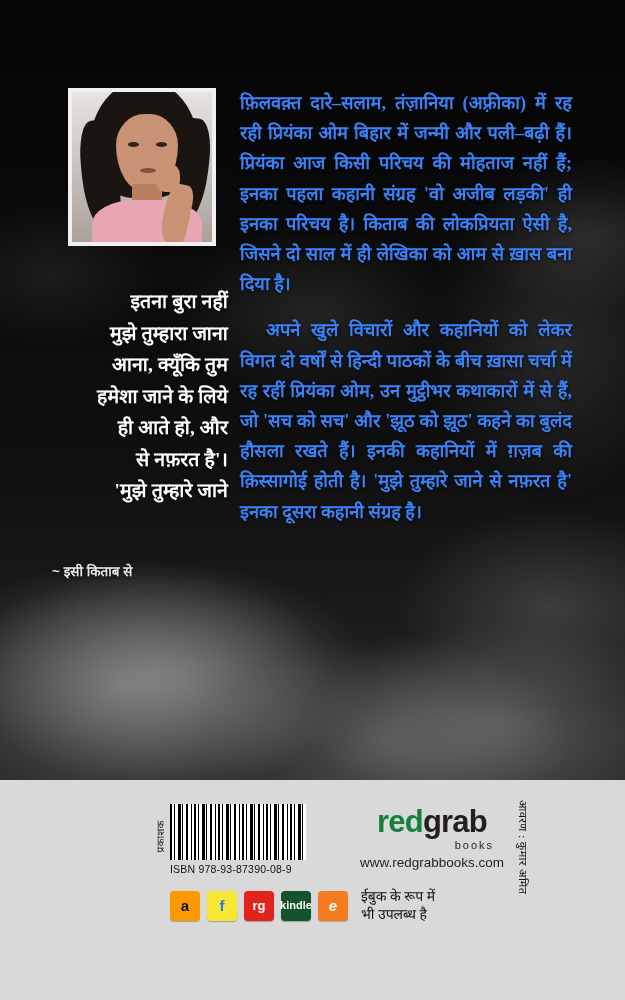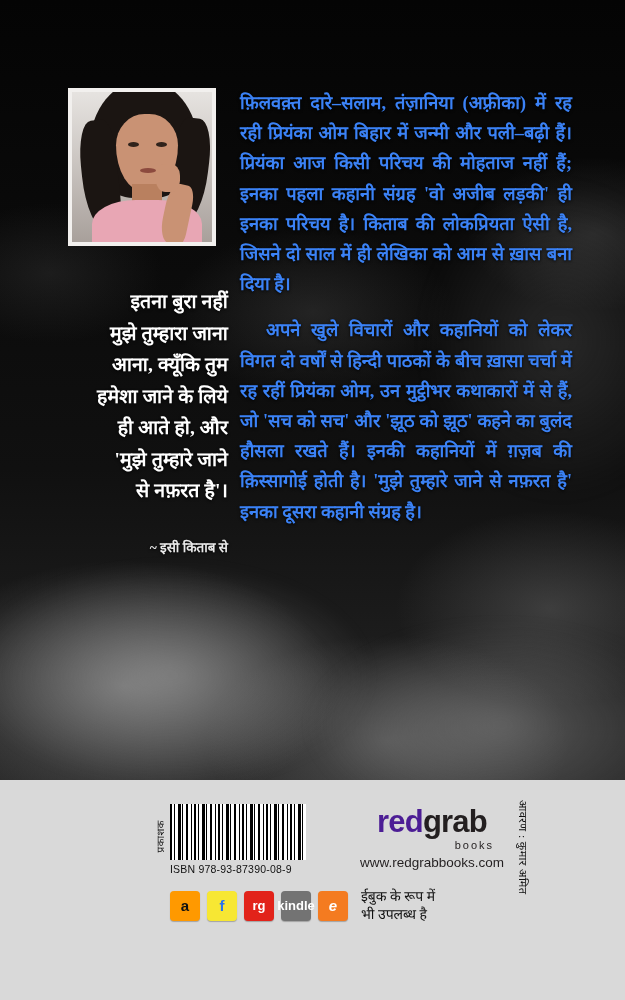--- a/index.html
+++ b/index.html
@@ -167,25 +167,25 @@
     font-size: 19.5px;
     line-height: 1.62;
     font-weight: 700;
     letter-spacing: 0.1px;
     text-shadow: 0 1px 3px rgba(0,0,0,0.9);
   }
   .pull-quote .ln { display: block; white-space: nowrap; }
   .pull-source {
     position: absolute;
     left: 52px;
-    top: 538px;
+    top: 562px;
     width: 176px;
-    text-align: right;
+    text-align: left;
     color: #e9e9e9;
-    font-family: Liberation Serif, serif;
+    font-family: Liberation Sans, sans-serif;
     font-size: 13.5px;
     font-weight: 700;
     text-shadow: 0 1px 3px rgba(0,0,0,0.9);
   }
 
   
   .blurb {
     position: absolute;
     left: 240px;
     top: 88px;
@@ -261,21 +261,21 @@
     width: 160px;
     text-align: center;
   }
   .pub-name {
     font-family: "Liberation Sans", sans-serif;
     font-size: 31px;
     font-weight: 700;
     letter-spacing: -0.8px;
     line-height: 1;
   }
-  .pub-name .red { color: #4c1d95; text-align: center; }
+  .pub-name .red { color: #15803d; text-align: center; }
   .pub-name .dark { color: #231f20; }
   .pub-sub {
     margin-top: 2px;
     text-align: right;
     padding-right: 18px;
     font-family: "Liberation Sans", sans-serif;
     font-size: 11px;
     color: #231f20;
     letter-spacing: 2px;
   }
@@ -317,21 +317,21 @@
     justify-content: center;
     font-family: "Liberation Sans", sans-serif;
     font-size: 15px;
     font-weight: 700;
     color: #fff;
     box-shadow: 0 1px 1px rgba(0,0,0,0.25);
   }
   .ret.amazon { background: #ff9900; color: #111; }
   .ret.flipkart { background: #f7e733; color: #2874f0; }
   .ret.redgrab { background: #e2231a; color: #fff; font-size: 13px; }
-  .ret.kindle { background: #737373; color: #fff; font-size: 13px; line-height: 1.05; text-align: center; }
+  .ret.kindle { background: #14532d; color: #fff; font-size: 11px; line-height: 1.05; text-align: center; }
   .ret.ebook-e { background: #f47b20; color: #fff; font-style: italic; }
   .ebook-note {
     margin-left: 6px;
     font-family: "Liberation Serif", serif;
     font-size: 14px;
     line-height: 1.25;
     color: #111;
     max-width: 78px;
   }
 </style>
@@ -362,22 +362,22 @@
       <div class="ph-mouth"></div>
     </div>
   </div>
 
   <div class="pull-quote">
     <span class="ln">इतना बुरा नहीं</span>
     <span class="ln">मुझे तुम्हारा जाना</span>
     <span class="ln">आना, क्यूँकि तुम</span>
     <span class="ln">हमेशा जाने के लिये</span>
     <span class="ln">ही आते हो, और</span>
+    <span class="ln">से नफ़रत है'।</span>
     <span class="ln">'मुझे तुम्हारे जाने</span>
-    <span class="ln">से नफ़रत है'।</span>
   </div>
   <div class="pull-source">~ इसी किताब से</div>
 
   <div class="blurb">
     <p>फ़िलवक़्त दारे–सलाम, तंज़ानिया (अफ़्रीका) में रह रही प्रियंका ओम बिहार में जन्मी और पली–बढ़ी हैं। प्रियंका आज किसी परिचय की मोहताज नहीं हैं; इनका पहला कहानी संग्रह 'वो अजीब लड़की' ही इनका परिचय है। किताब की लोकप्रियता ऐसी है, जिसने दो साल में ही लेखिका को आम से ख़ास बना दिया है।</p>
     <p class="indent">अपने खुले विचारों और कहानियों को लेकर विगत दो वर्षों से हिन्दी पाठकों के बीच ख़ासा चर्चा में रह रहीं प्रियंका ओम, उन मुट्ठीभर कथाकारों में से हैं, जो 'सच को सच' और 'झूठ को झूठ' कहने का बुलंद हौसला रखते हैं। इनकी कहानियों में ग़ज़ब की क़िस्सागोई होती है। 'मुझे तुम्हारे जाने से नफ़रत है' इनका दूसरा कहानी संग्रह है।</p>
   </div>
 
   <div class="bottom-band"></div>
 

